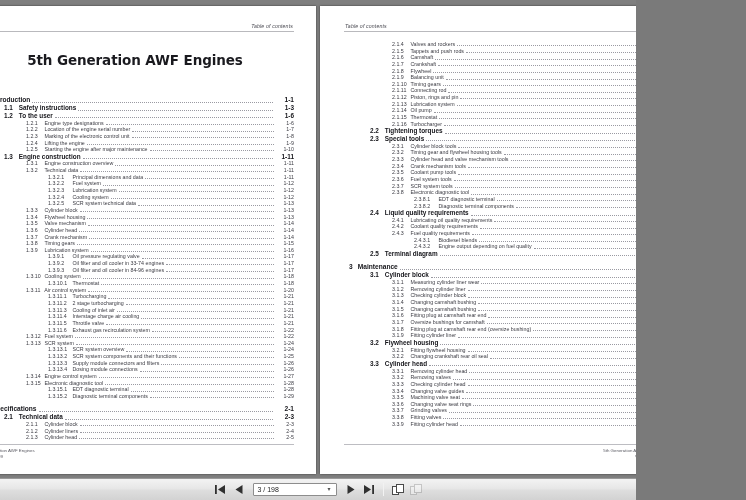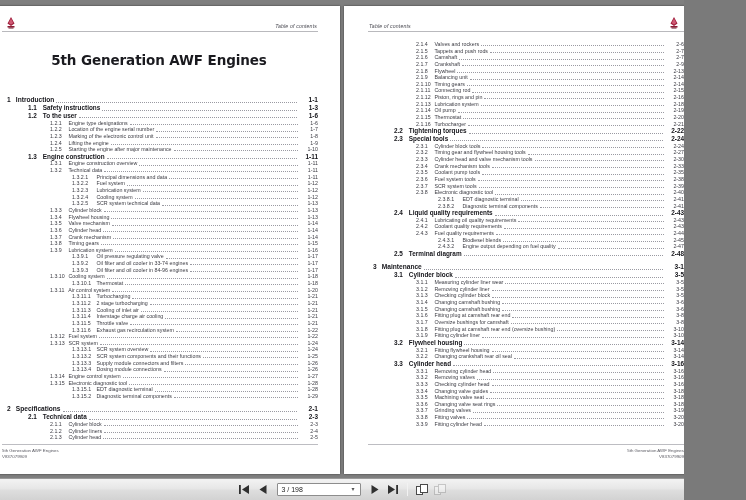--- a/index.html
+++ b/index.html
@@ -6,21 +6,21 @@
   html, body {
     margin: 0; padding: 0;
     width: 746px; height: 500px;
     overflow: hidden;
     background: #7a7a7a;
     font-family: "Liberation Sans", sans-serif;
   }
 
   #app {
     position: relative;
-    width: 684px; height: 500px;
+    width: 636px; height: 500px;
     background: #808080;
     display: flex;
     flex-direction: column;
   }
 
   
   #viewer {
     position: relative;
     flex: 1 1 auto;
     background: #7f7f7f;

